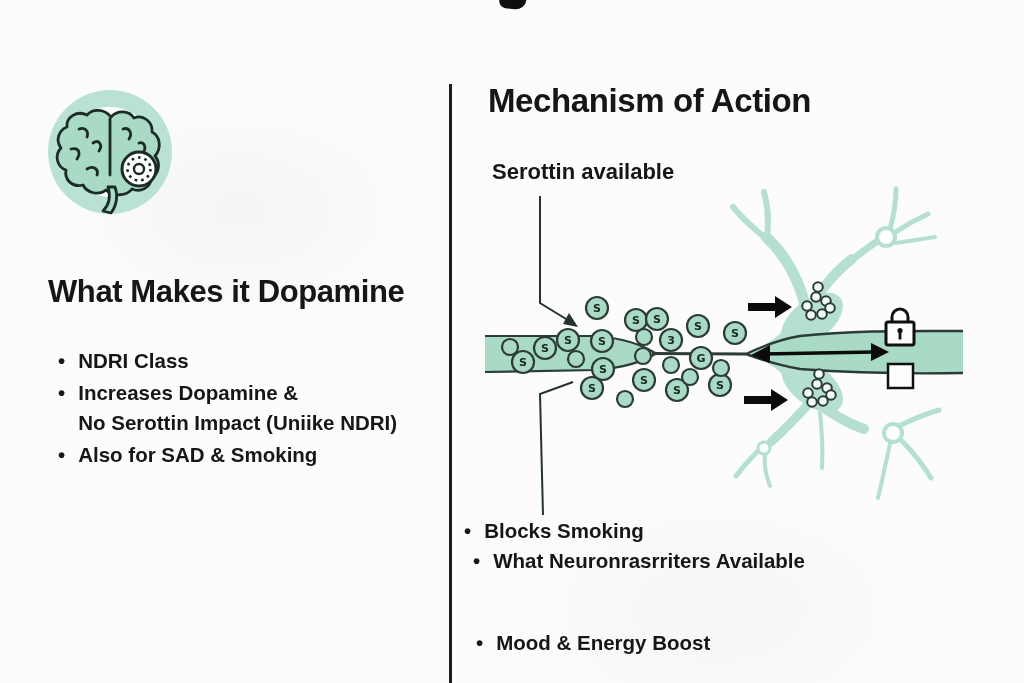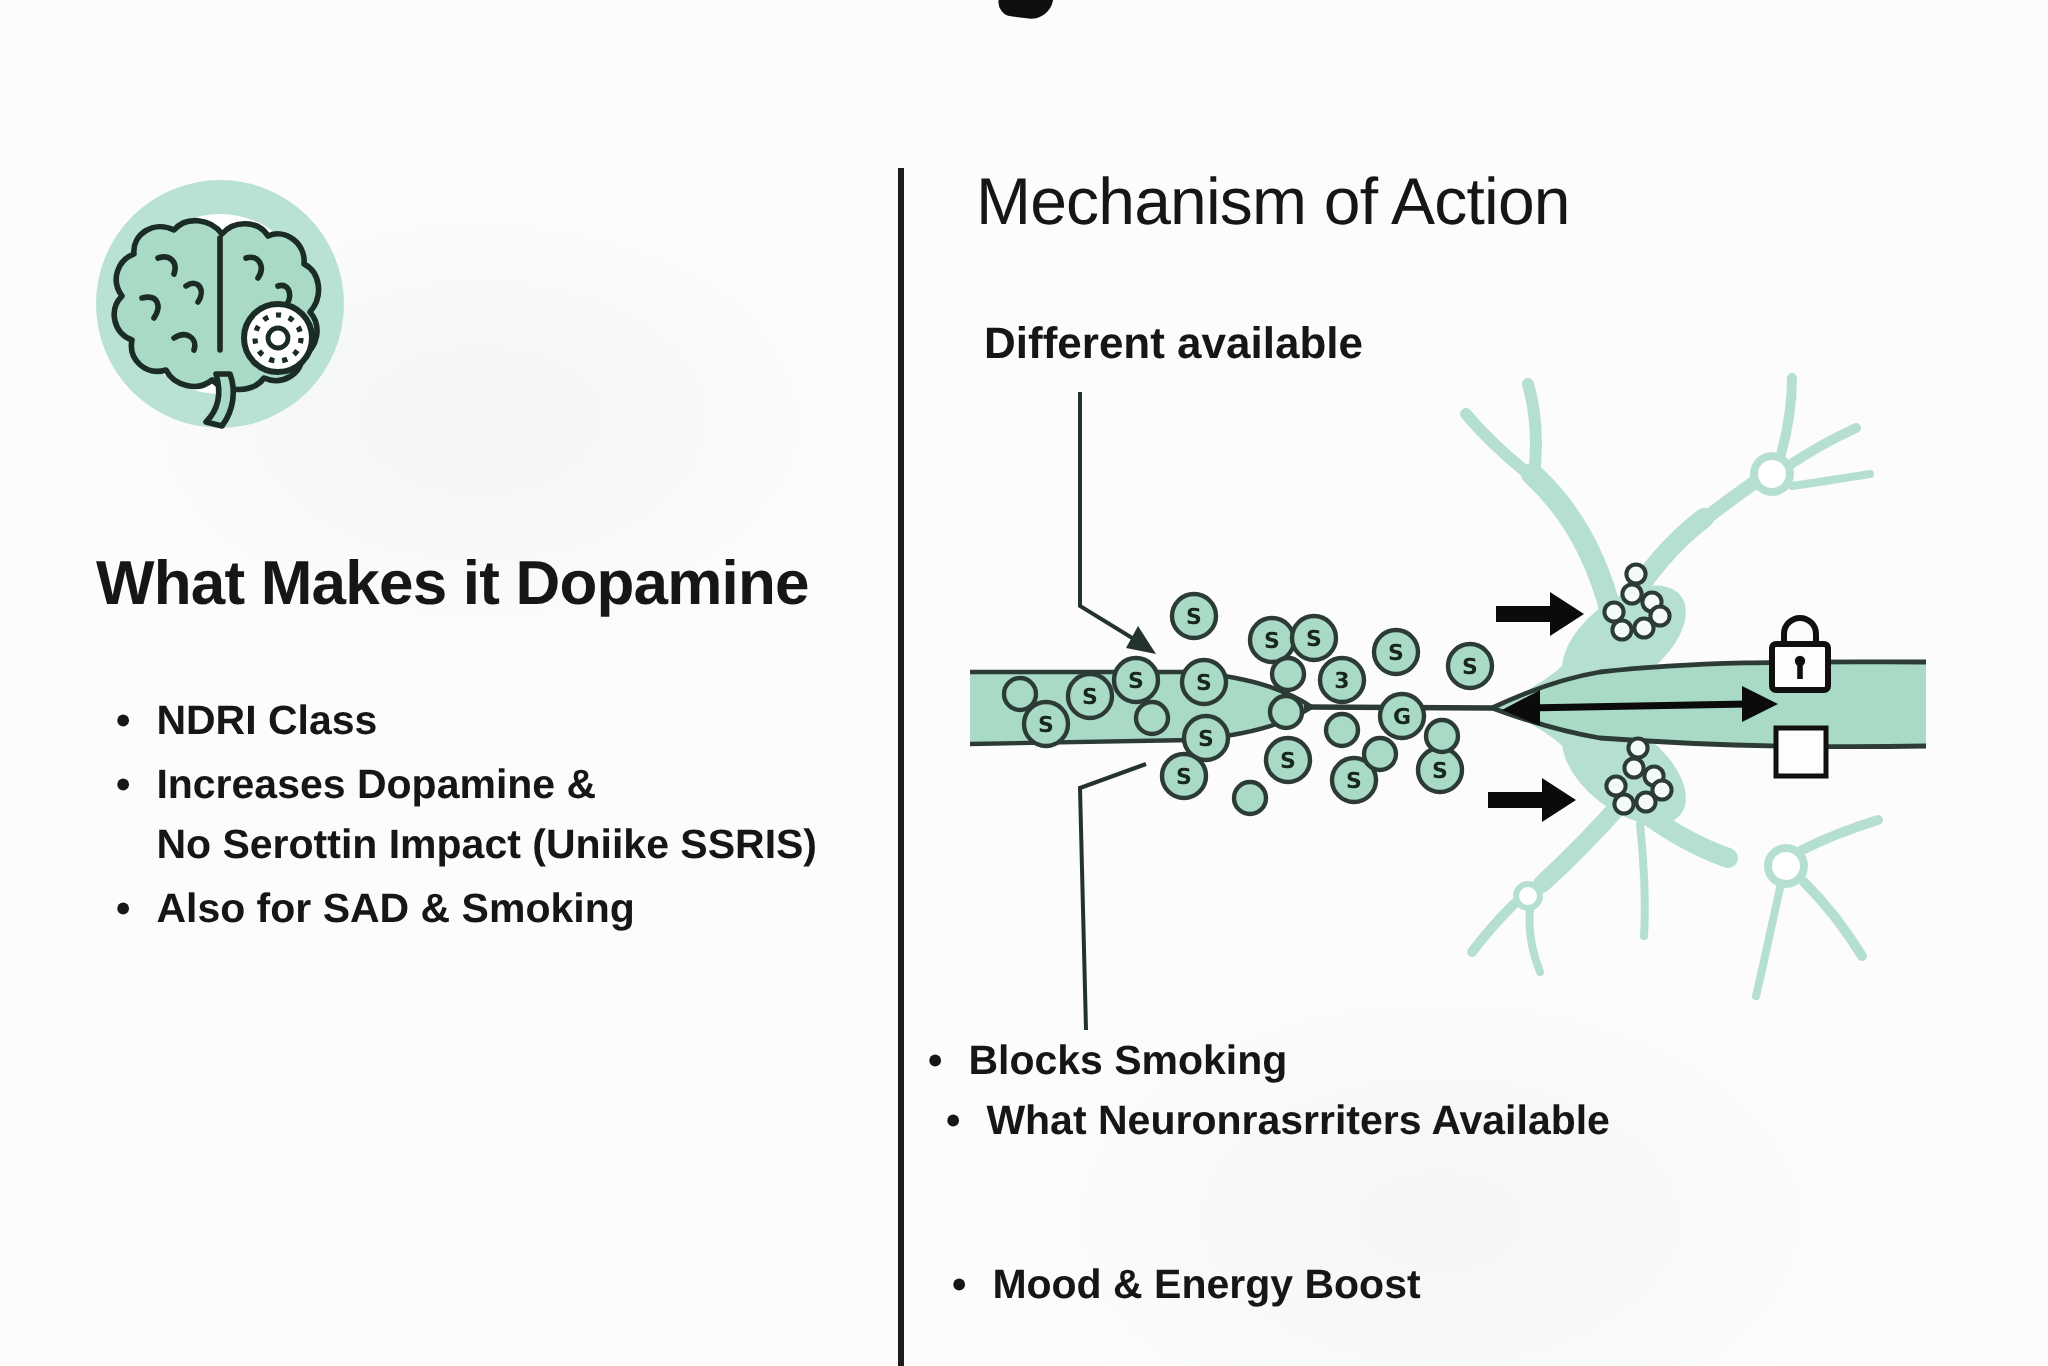--- a/index.html
+++ b/index.html
@@ -12,21 +12,21 @@
       radial-gradient(300px 180px at 720px 610px, #f4f7f5 0%, rgba(244,247,245,0) 70%),
       var(--bg,#fbfcfb);
   }
   .abs{position:absolute;}
   .title-frag{
     left:499px;top:-2px;width:27px;height:11px;background:#0e0e0e;
     border-radius:0 0 14px 9px;transform:rotate(7deg);
   }
   .divider{left:449px;top:84px;width:3px;height:599px;background:#1c1c1c;}
   .h-left{left:48px;top:274px;font-size:31px;font-weight:700;letter-spacing:-0.4px;}
-  .h-right{left:488px;top:82px;font-size:33px;font-weight:400;letter-spacing:-0.4px;}
+  .h-right{left:488px;top:82px;font-size:33px;font-weight:700;letter-spacing:-0.4px;}
   .lbl-increases{left:492px;top:159px;font-size:22px;font-weight:700;}
   .bullets{font-weight:700;}
   .bullets .li{display:flex;gap:13px;margin-bottom:2px;}
   .bullets .dot{flex:0 0 auto;}
   .bullets-left{left:58px;top:346px;width:400px;font-size:20.5px;line-height:30px;}
   .bullets-mid{left:464px;top:517px;width:420px;font-size:20.5px;line-height:28px;}
   .bullets-mid .li+.li{margin-left:9px;}
   .bullets-bottom{left:464px;top:628px;width:360px;font-size:20.5px;line-height:29px;}
   .bullets-bottom .li{margin-left:12px;}
   svg text.vletter{font-family:"DejaVu Sans","Liberation Sans",sans-serif;font-size:11px;font-weight:700;fill:#17271f;}
@@ -63,34 +63,34 @@
     </g>
     <g>
       <circle cx="104" cy="92" r="17" fill="#ffffff" stroke="#1b2b26" stroke-width="3"></circle>
       <circle cx="104" cy="92" r="11.5" fill="none" stroke="#1b2b26" stroke-width="2.6" stroke-dasharray="2.6 4"></circle>
       <circle cx="104" cy="92" r="5" fill="#ffffff" stroke="#1b2b26" stroke-width="2.4"></circle>
     </g>
   </svg>
 
   <div class="abs h-left">What Makes it Dopamine</div>
   <div class="abs h-right">Mechanism of Action</div>
-  <div class="abs lbl-increases">Different available</div>
+  <div class="abs lbl-increases">Serottin available</div>
 
   <div class="abs bullets bullets-left">
     <div class="li">
       <span class="dot">•</span>
       <div class="li-lines">
           <div>NDRI Class</div>
         </div>
     </div>
     <div class="li">
       <span class="dot">•</span>
       <div class="li-lines">
         <div>Increases Dopamine &amp;</div>
-        <div>No Serottin Impact (Uniike SSRIS)</div>
+        <div>No Serottin Impact (Uniike NDRI)</div>
       </div>
     </div>
     <div class="li">
       <span class="dot">•</span>
       <div class="li-lines">
         <div>Also for SAD &amp; Smoking</div>
       </div>
     </div>
   </div>
 

